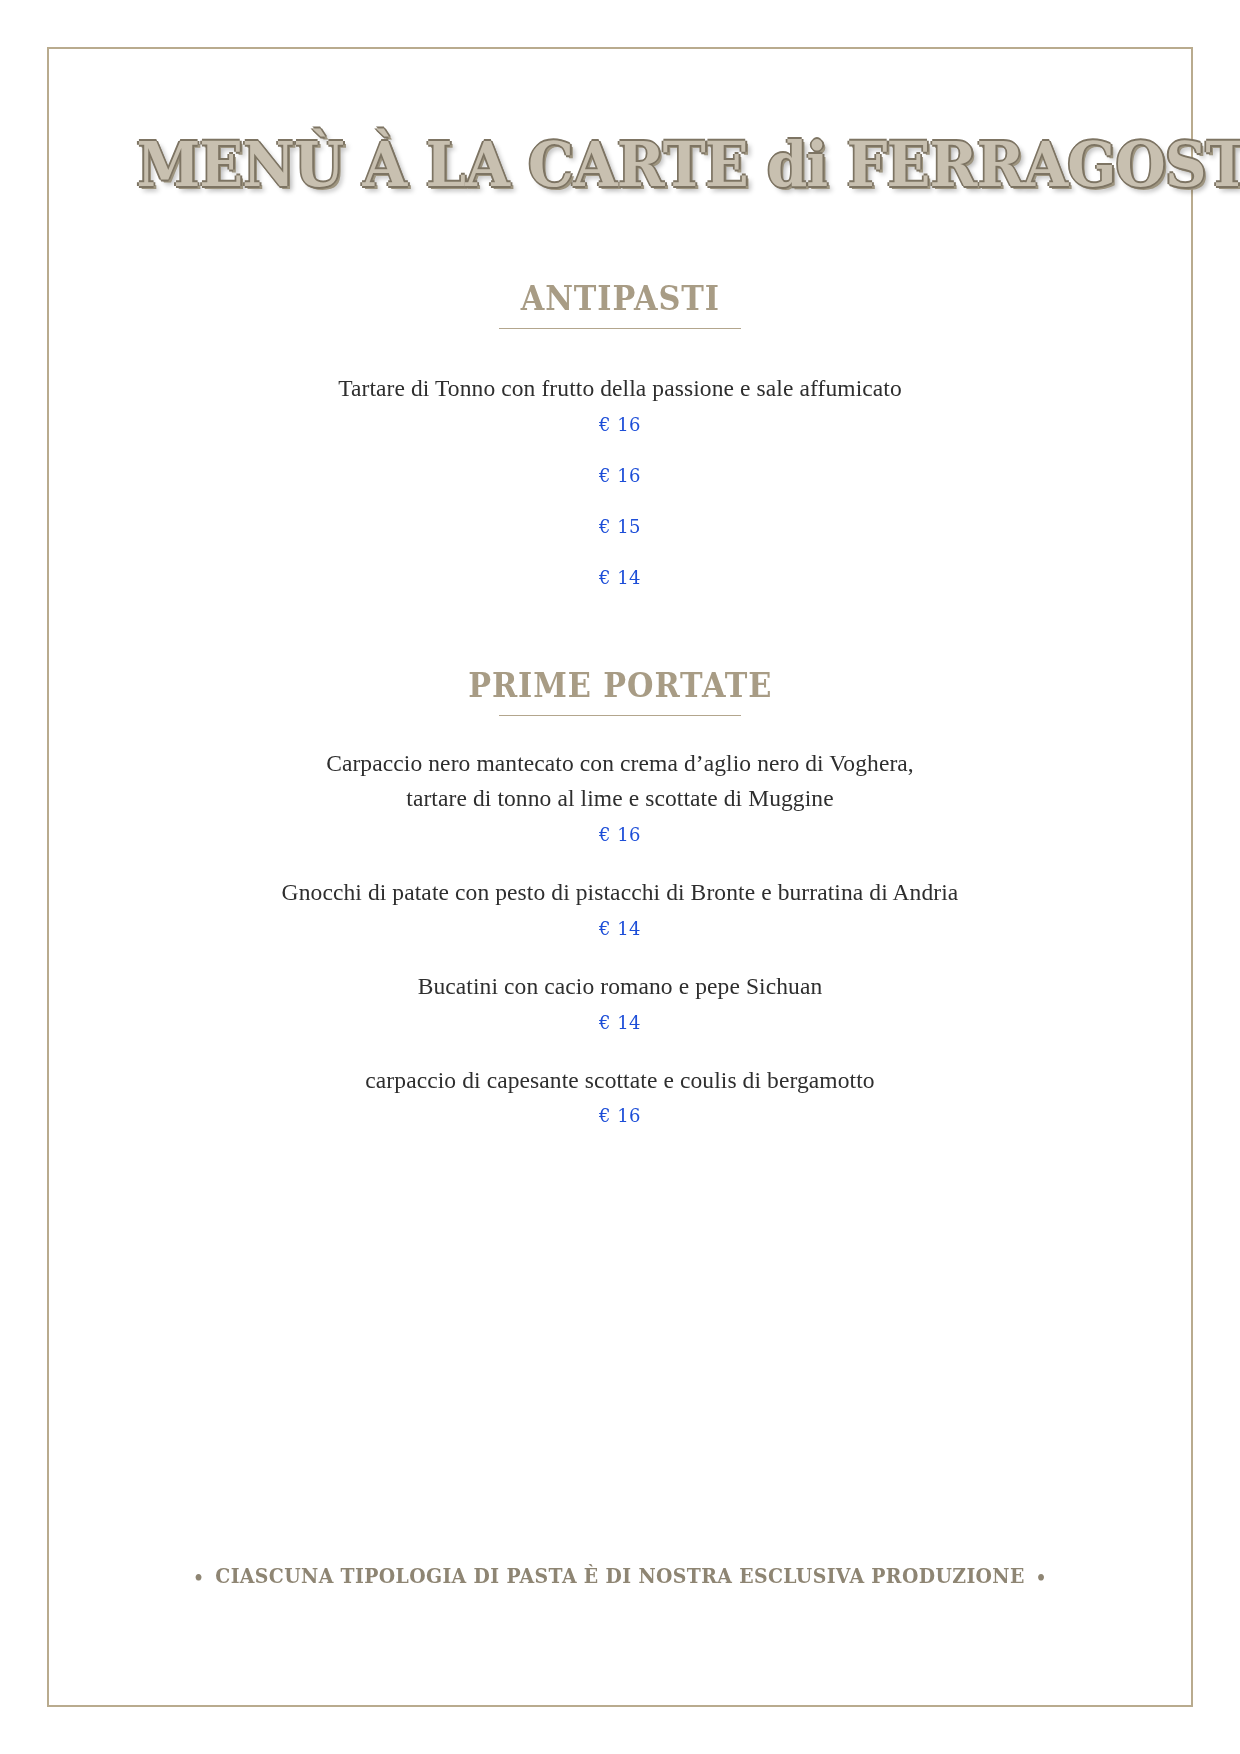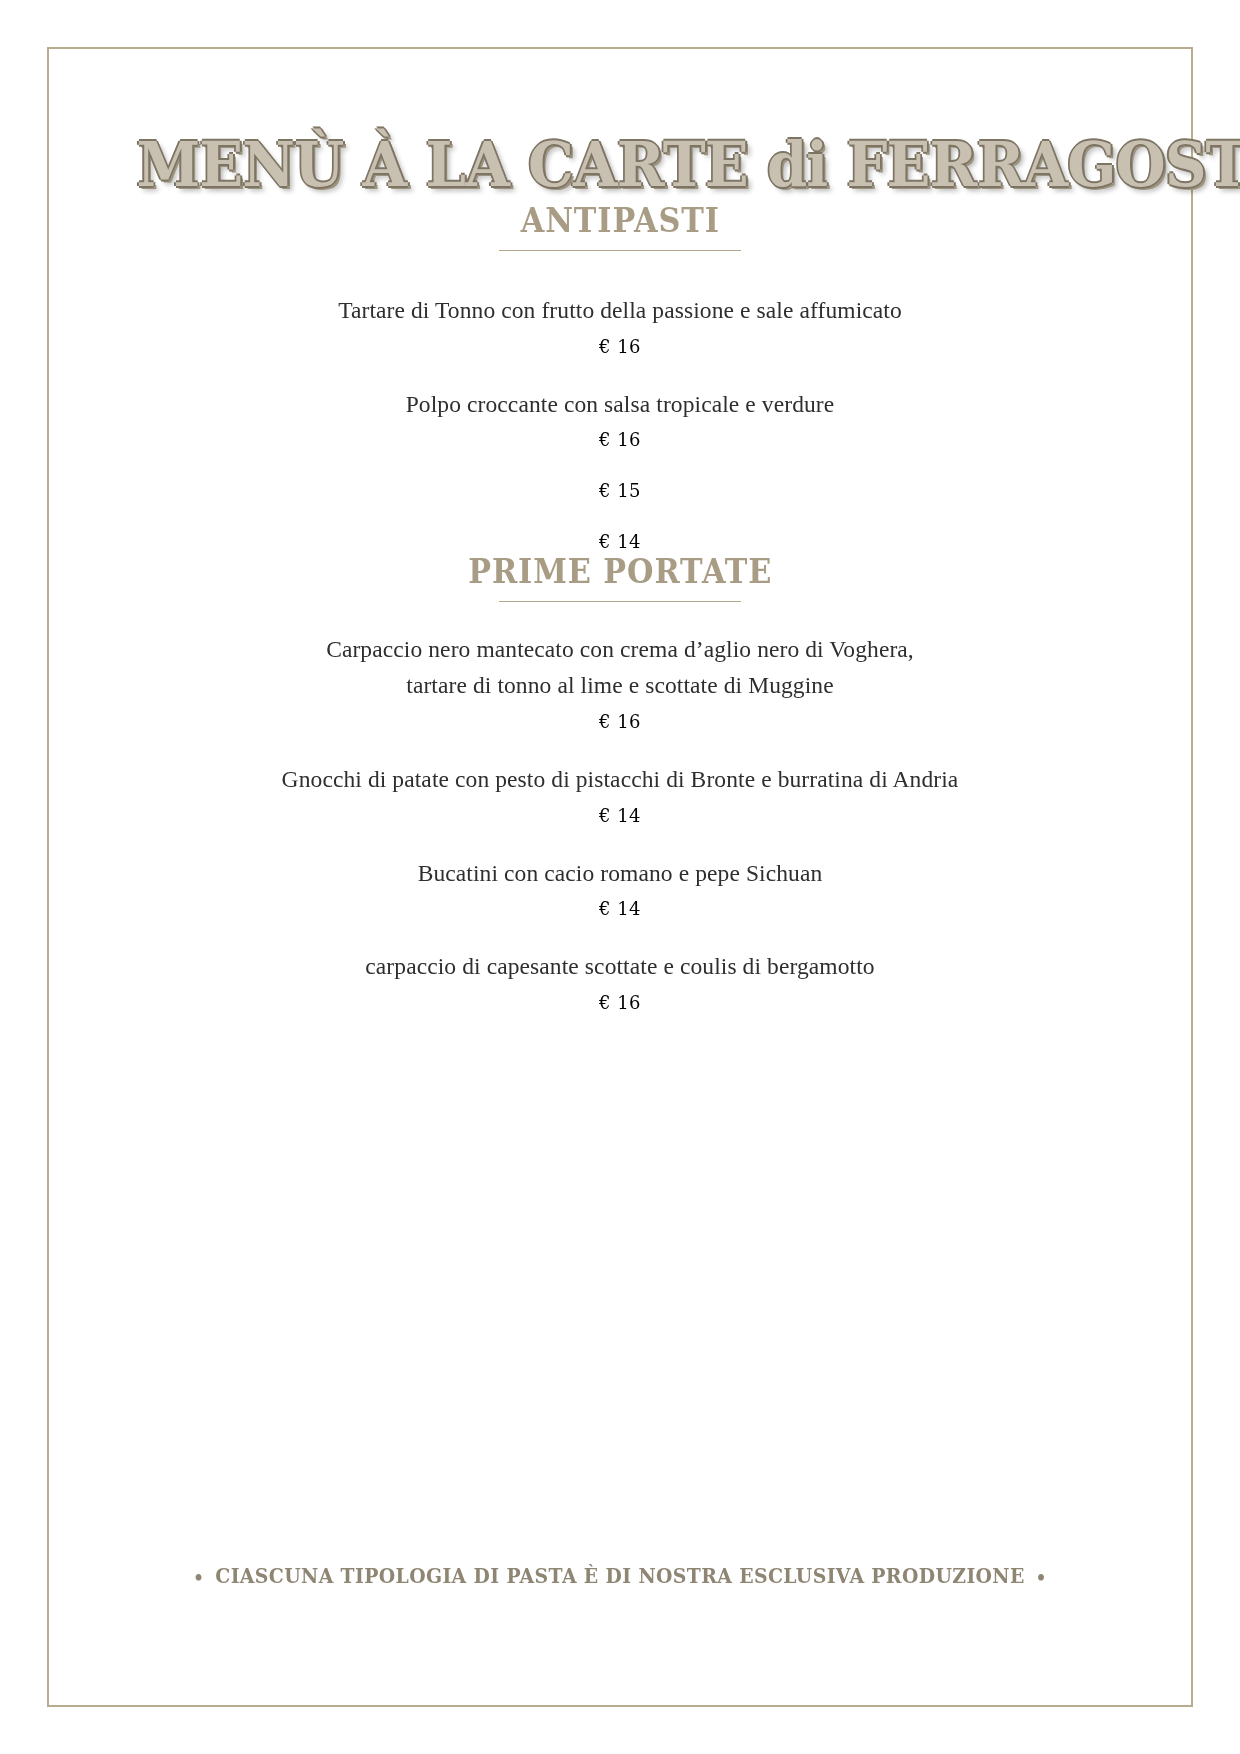--- a/index.html
+++ b/index.html
@@ -58,20 +58,21 @@
        0 -2px 0 #7d7463,
        3px 3px 0 #9d947f,
        5px 5px 6px rgba(0,0,0,0.28);
     margin-top: 28px;
     white-space: nowrap;
     transform: scaleX(0.93);
   }
 
   
   .section {
+    margin-top: 78px;
   }
   .section-head {
     text-align: center;
   }
   .section-title {
     display: inline-block;
     font-family: "DejaVu Serif", serif;
     font-weight: bold;
     font-size: 33px;
     letter-spacing: 1px;
@@ -97,21 +98,21 @@
   .dish-name {
     font-family: "Liberation Serif", serif;
     font-size: 23.5px;
     color: #2e2e2e;
     line-height: 1.52;
     letter-spacing: 0.1px;
   }
   .dish-price {
     font-family: "DejaVu Serif", serif;
     font-size: 18px;
-    color: #000000;
+    color: #1d4ed8;
     margin-top: 7px;
     letter-spacing: 0.5px;
   }
 
   
   .footer-note {
     position: absolute;
     left: 0;
     right: 0;
     bottom: 72px;
@@ -151,21 +152,20 @@
       </div>
 
       <div class="spacer-antipasti"></div>
 
       <div class="dish">
         <div class="dish-name">Tartare di Tonno  con frutto della passione e sale affumicato</div>
         <div class="dish-price">€ 16</div>
       </div>
 
       <div class="dish">
-        <div class="dish-name">Polpo croccante con salsa tropicale e verdure</div>
         <div class="dish-price">€ 16</div>
       </div>
 
       <div class="dish">
         <div class="dish-price">€ 15</div>
       </div>
 
       <div class="dish">
         <div class="dish-price">€ 14</div>
       </div>

